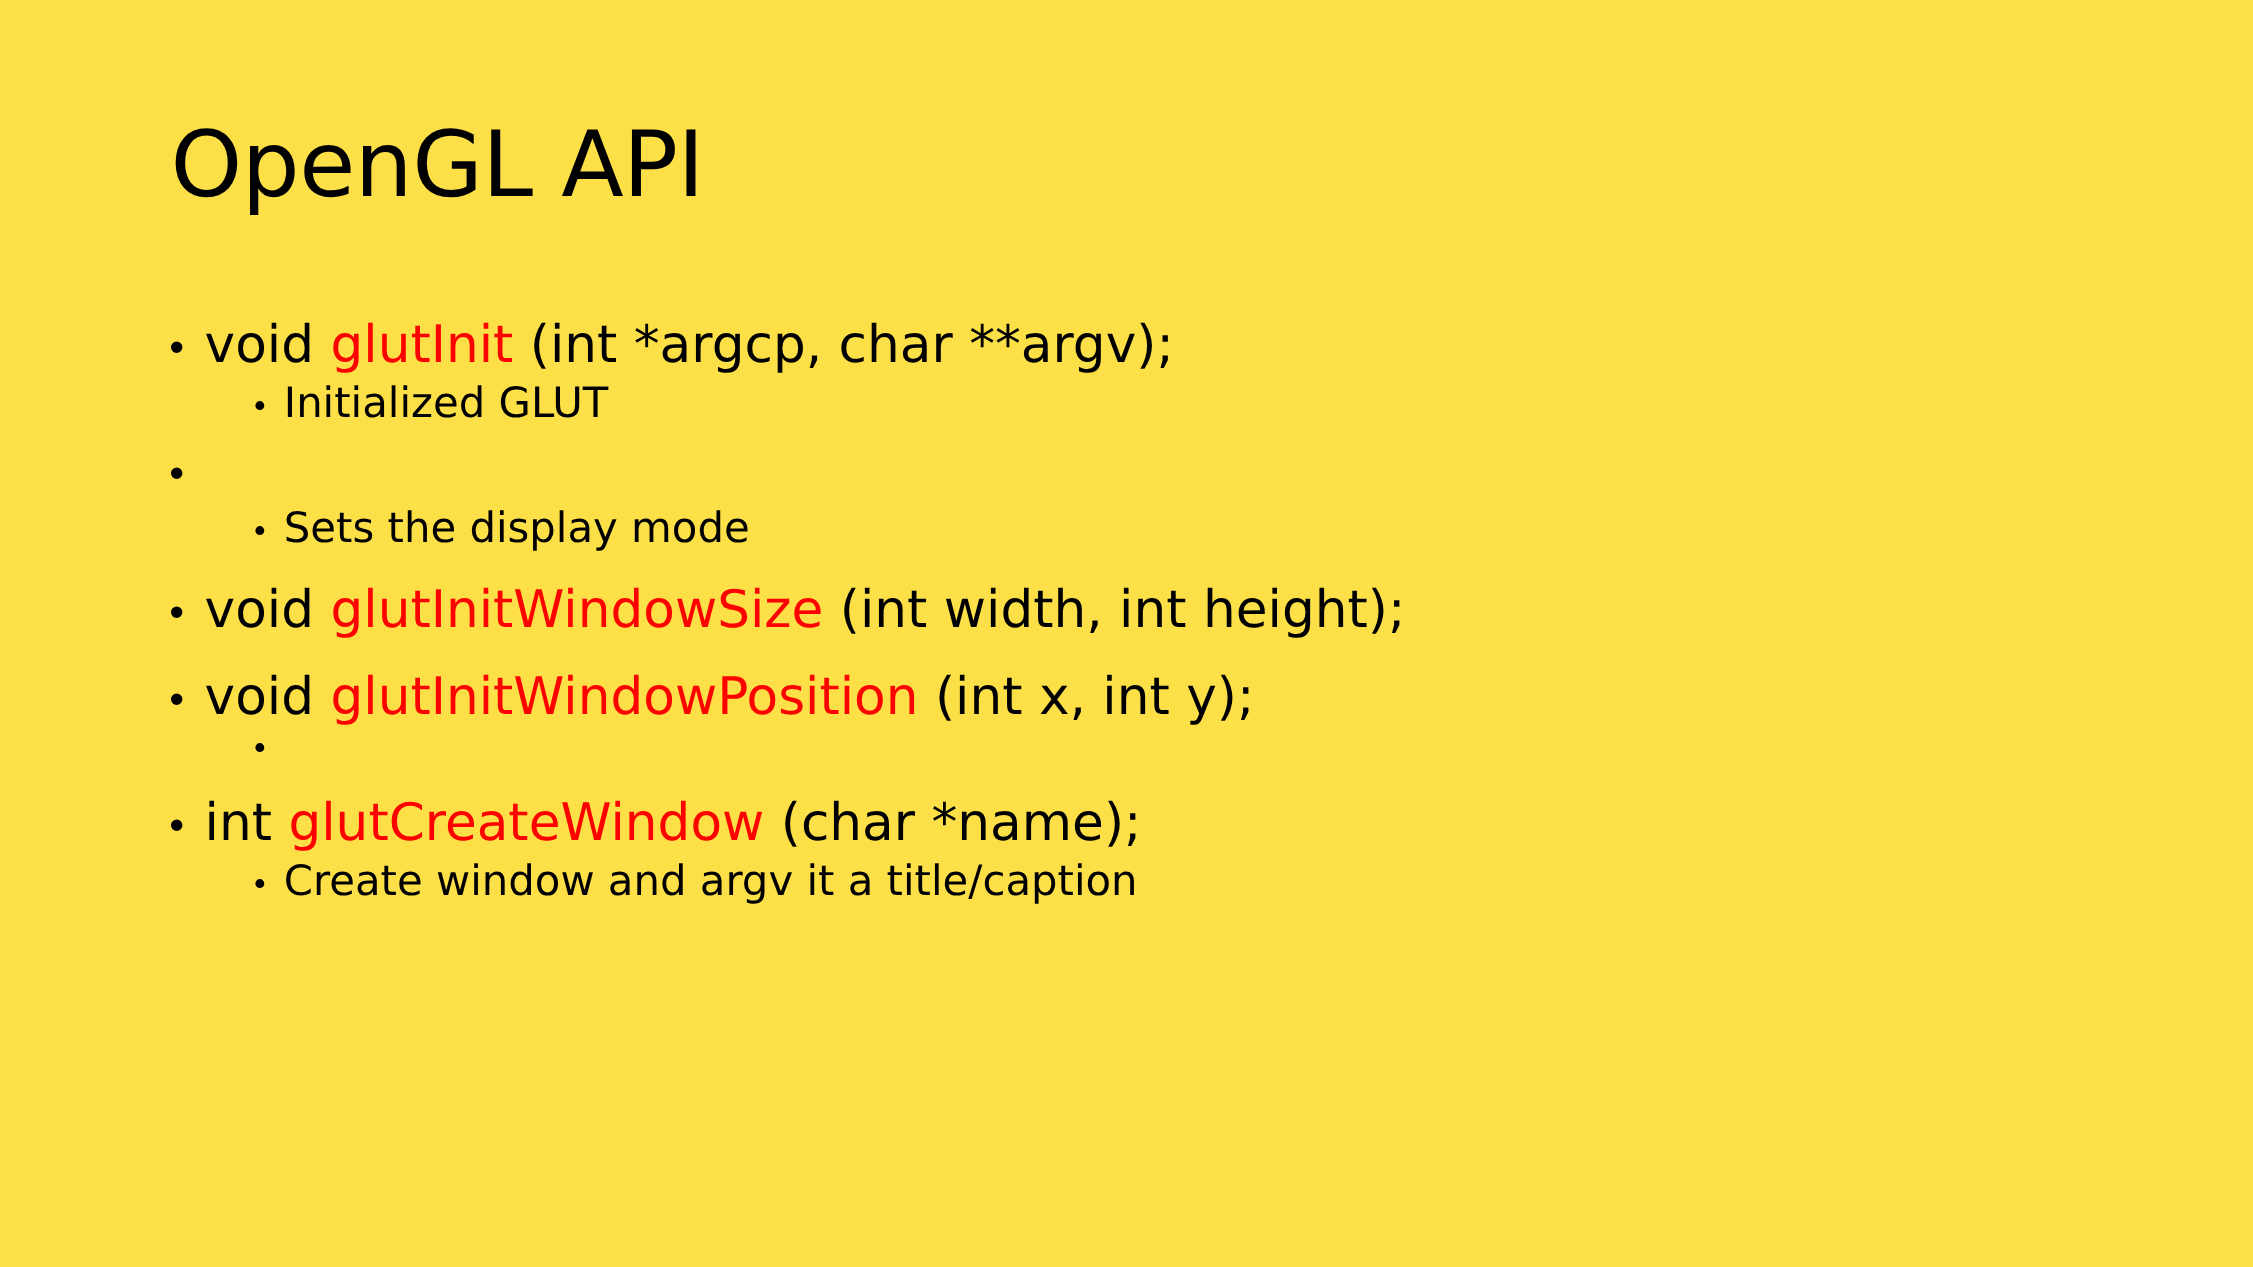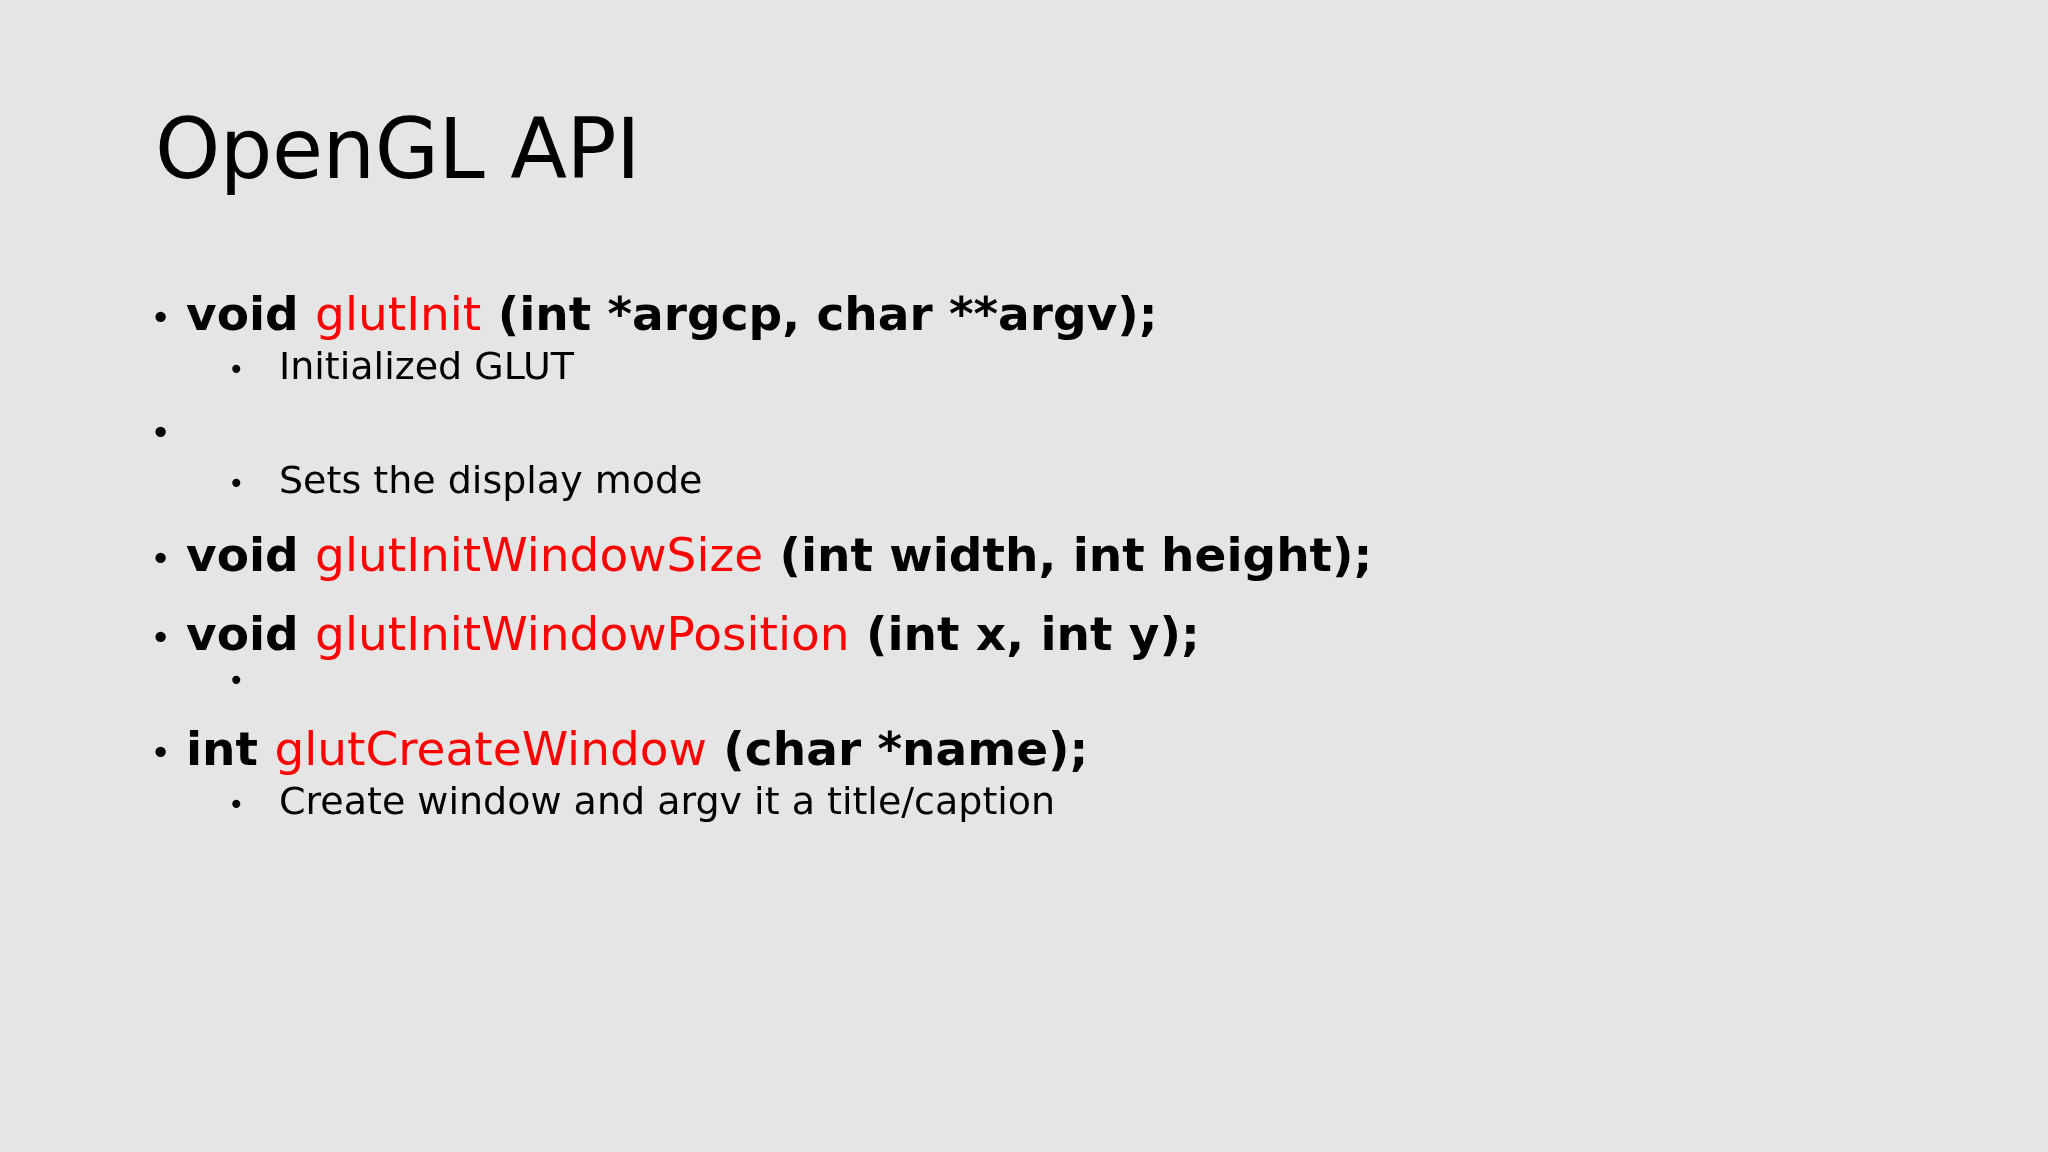--- a/index.html
+++ b/index.html
@@ -10,21 +10,21 @@
     width: 2048px;
     height: 1152px;
     background: #fdf0c9;
     font-family: "DejaVu Sans", sans-serif;
     overflow: hidden;
   }
   .slide {
     position: relative;
     width: 2048px;
     height: 1152px;
-    background: #e5e5e5;
+    background: #fde047;
     box-sizing: border-box;
   }
   .slide-title {
     position: absolute;
     left: 155px;
     top: 108px;
     font-family: "DejaVu Sans", sans-serif;
     font-weight: 400;
     font-size: 83px;
     line-height: 1.0;
@@ -69,31 +69,29 @@
   }
   .bullet-l2 .marker {
     flex: 0 0 auto;
     width: 30px;
     font-size: 28px;
     line-height: 1;
     color: #000000;
   }
   .bullet-l2 .text {
     flex: 0 1 auto;
-    margin-left: 21px;
   }
   .spacer-1 { height: 20px; }
   .spacer-2 { height: 22px; }
   .fn {
     color: #ff0000;
     text-align: right;
   }
   .plain {
     color: #000000;
-    font-weight: bold;
   }
 </style>
 </head>
 <body>
 
 <div class="slide">
 
   <div class="slide-title">OpenGL API</div>
 
   <div class="body-block">

